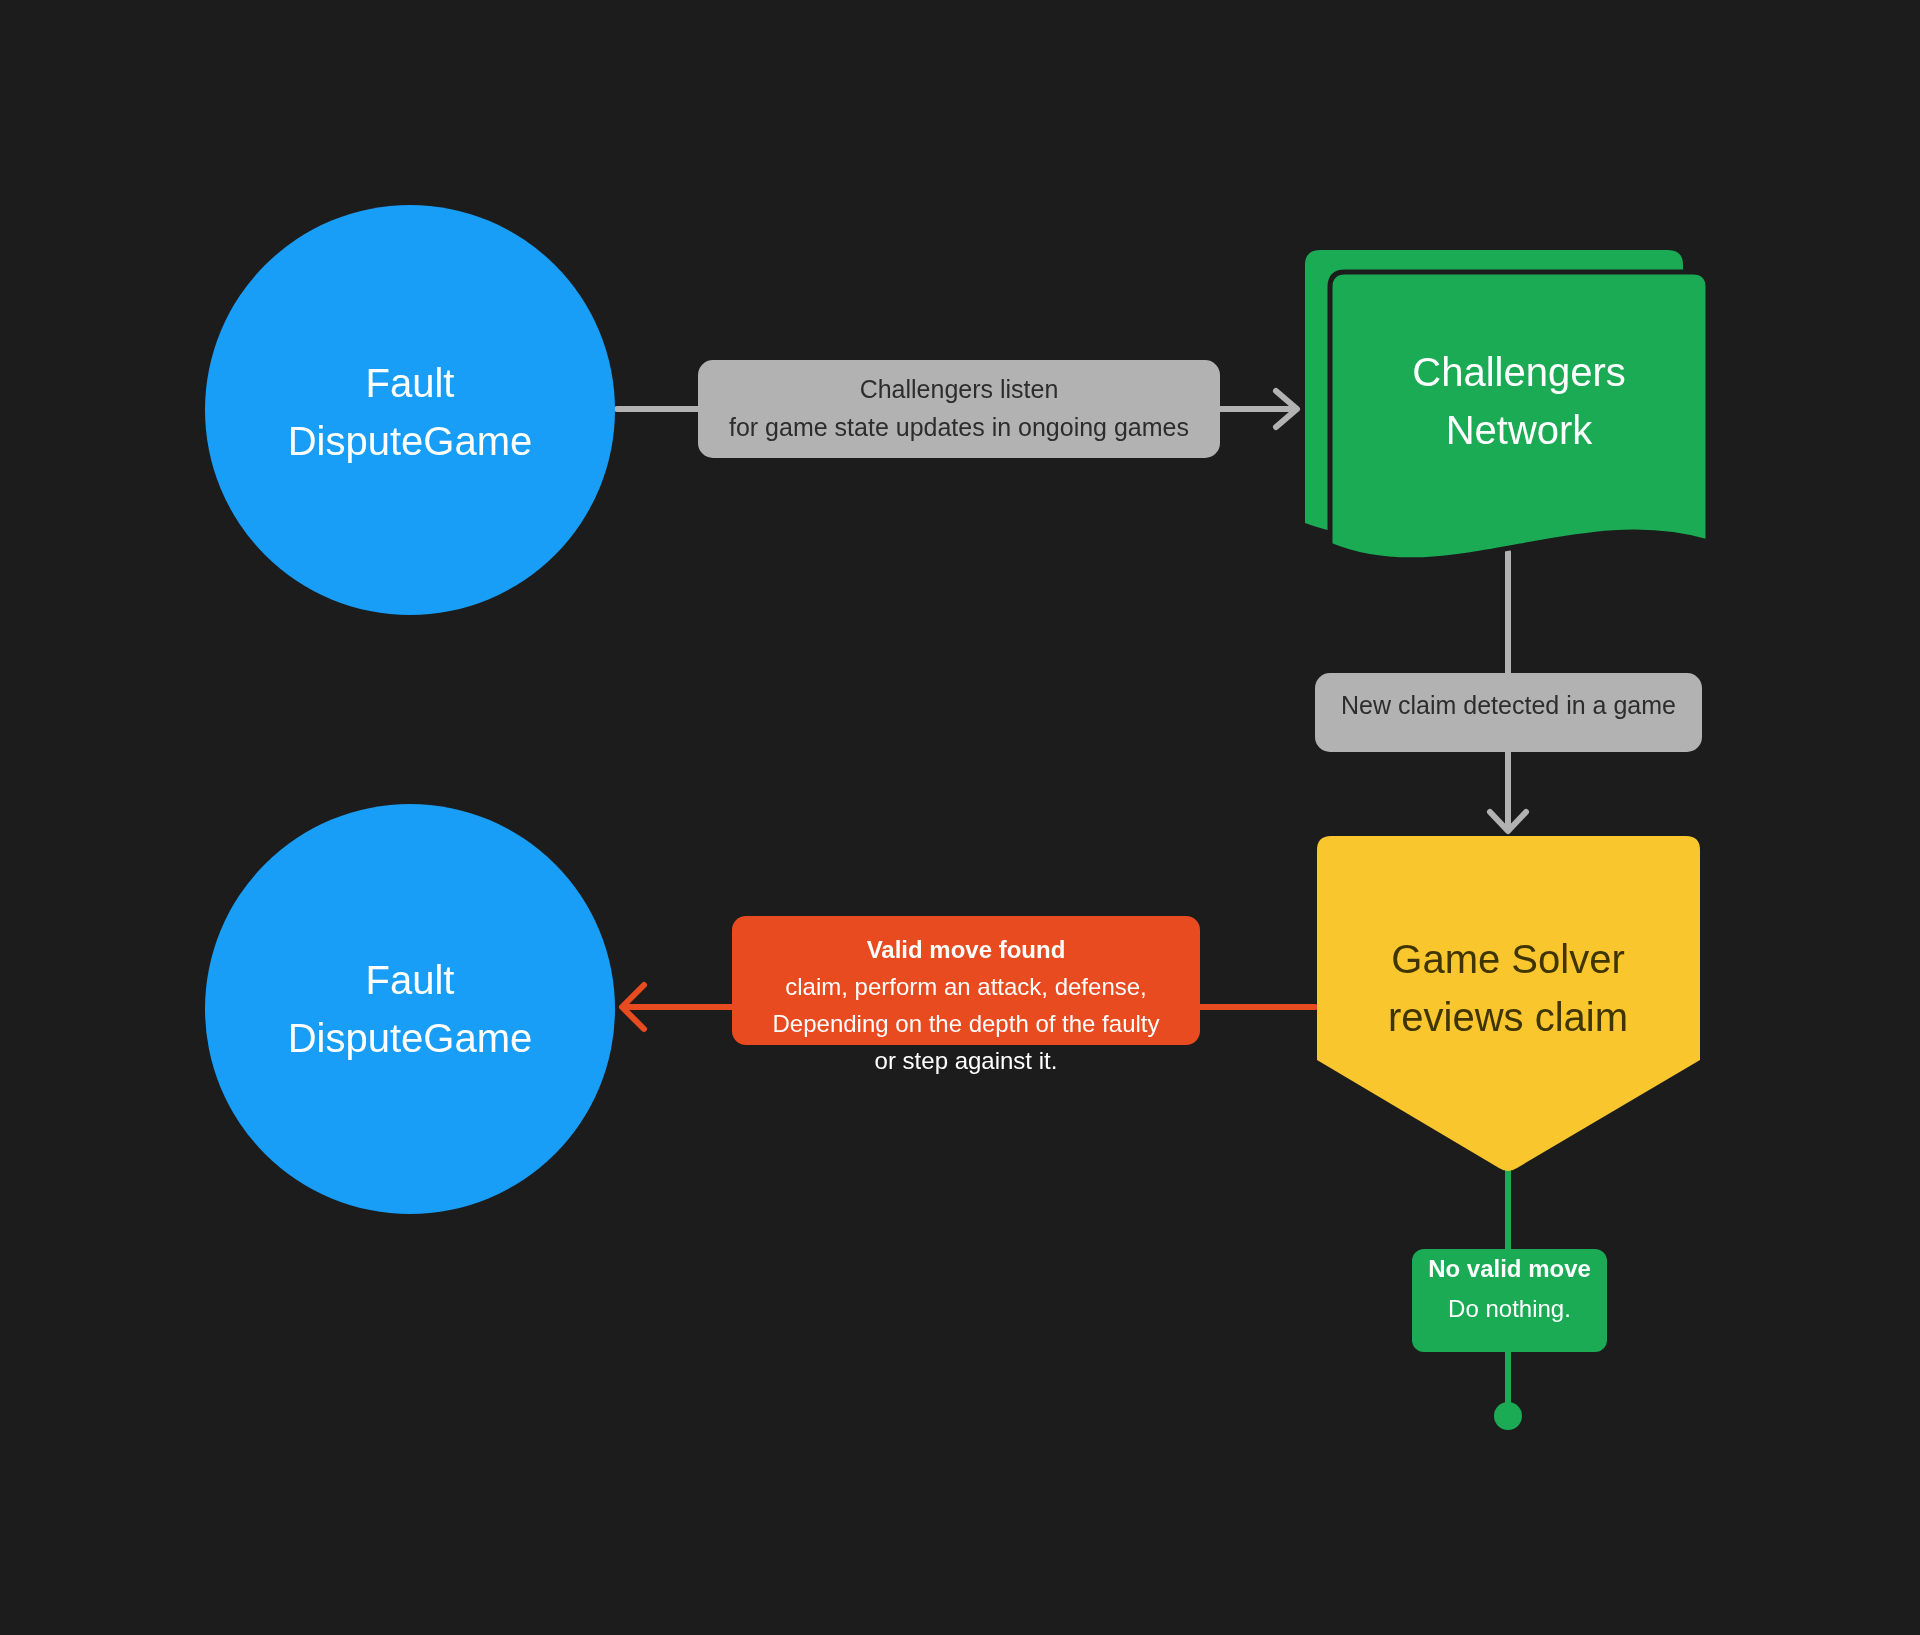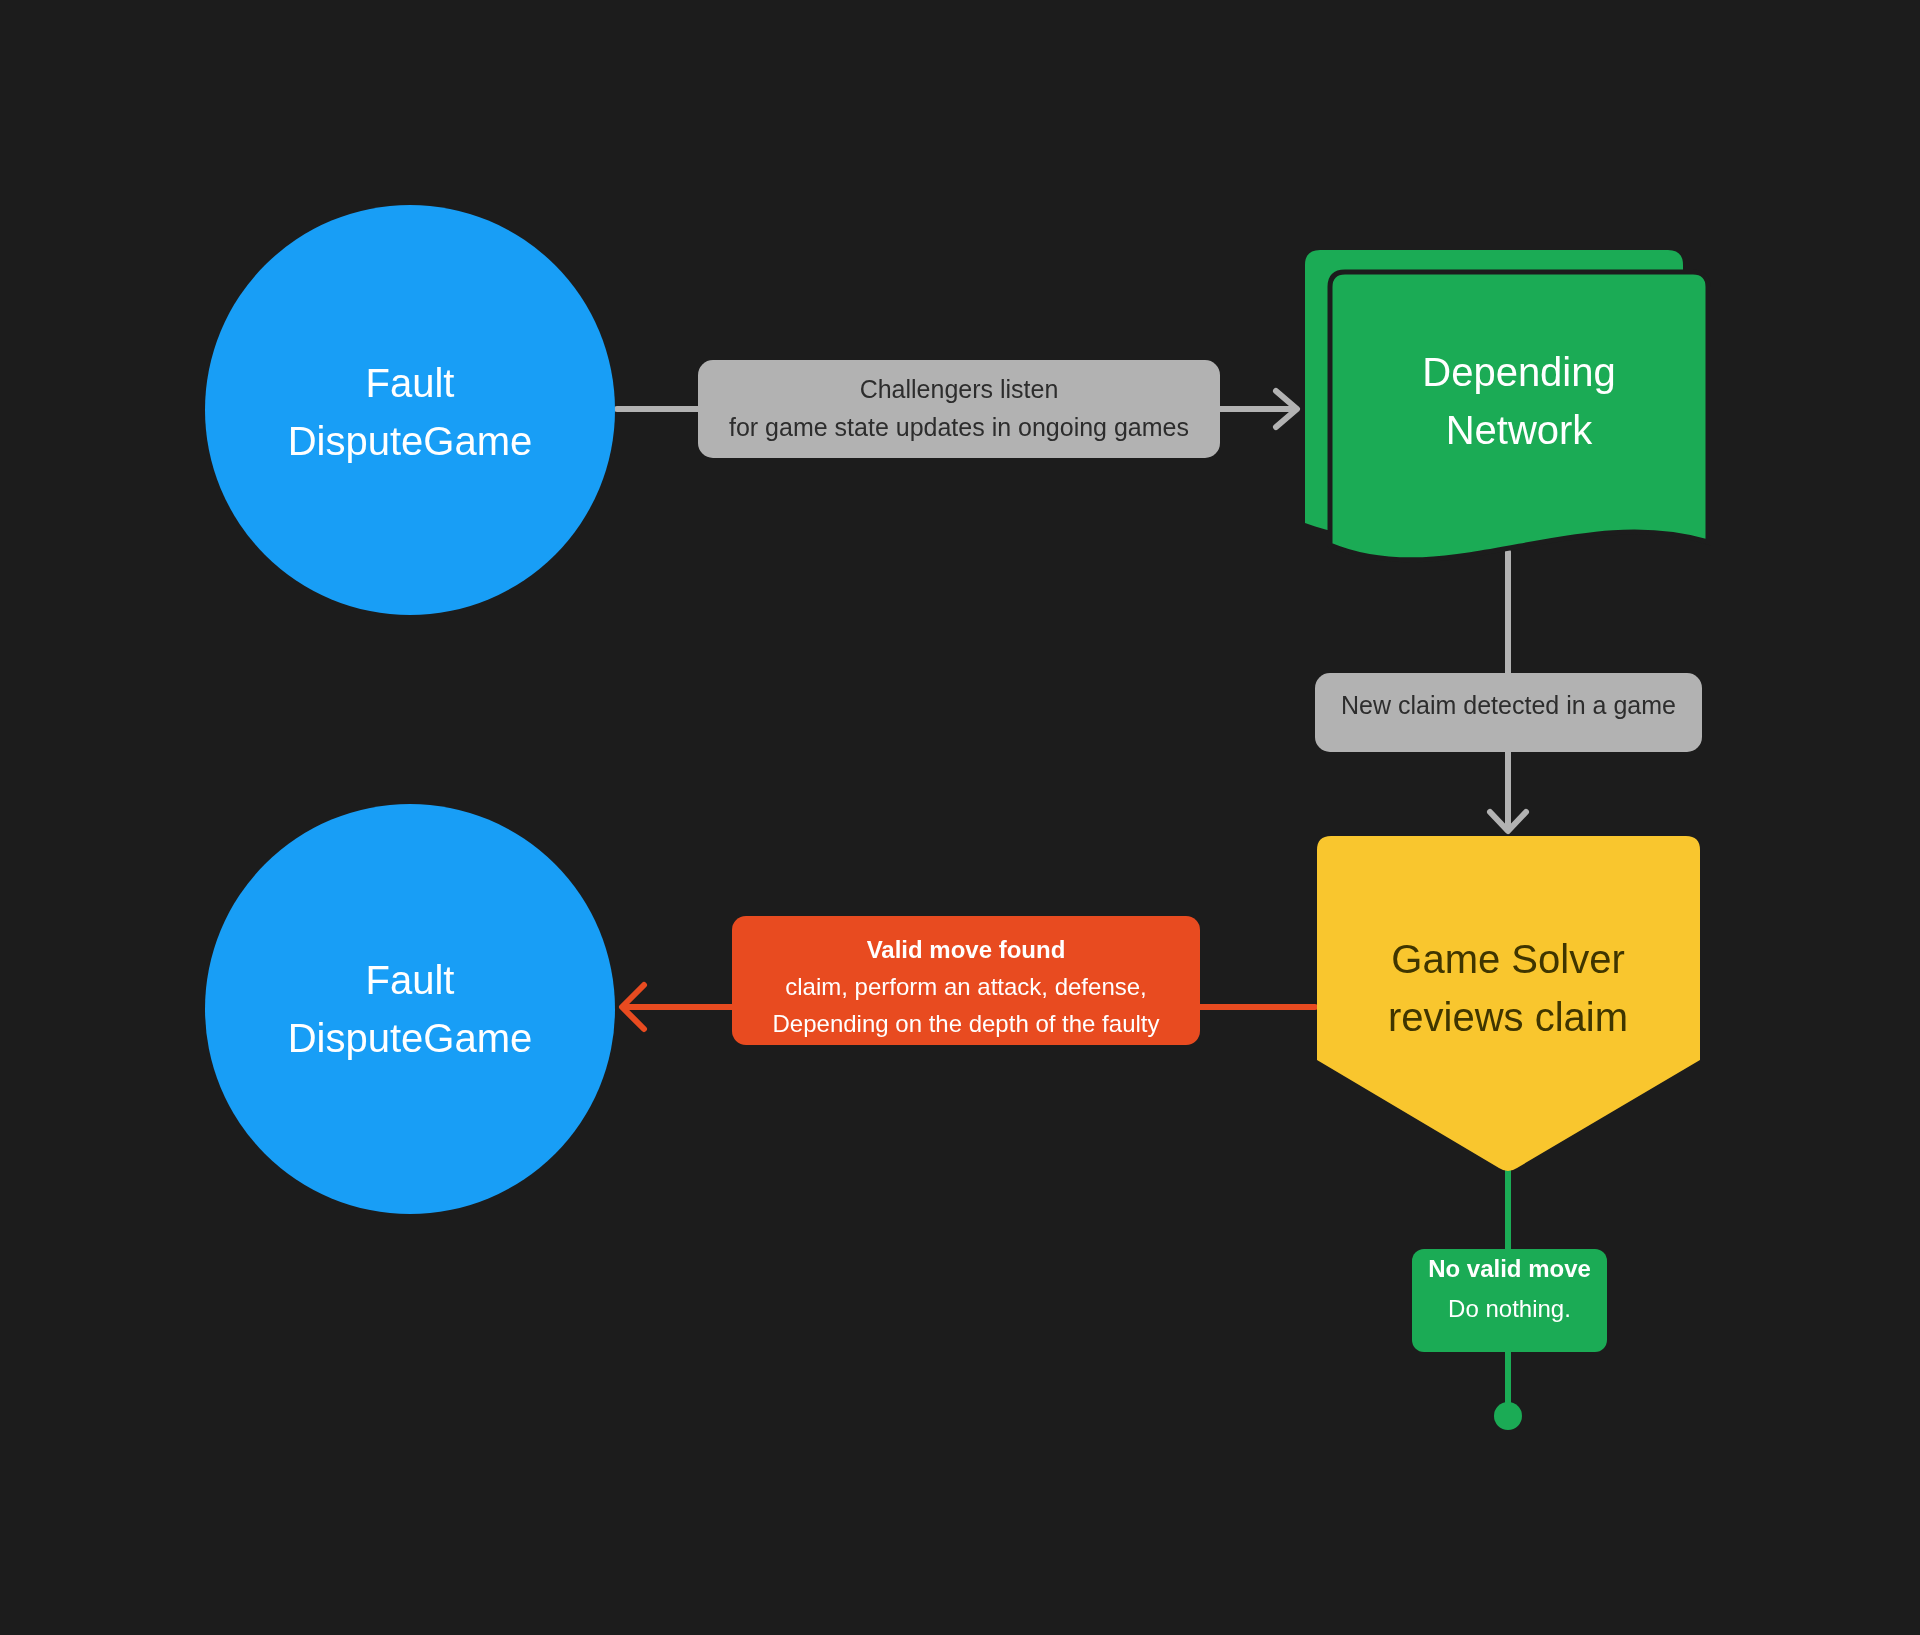--- a/index.html
+++ b/index.html
@@ -72,21 +72,21 @@
 
   <div class="circle" style="left:205px; top:205px;"></div>
   <div class="circle" style="left:205px; top:804px;"></div>
 
   <div class="node-text" style="left:410px; top:412px;">
     <div>Fault</div>
     <div>DisputeGame</div>
   </div>
 
   <div class="node-text" style="left:1519px; top:401px;">
-    <div>Depending</div>
+    <div>Challengers</div>
     <div>Network</div>
   </div>
 
   <div class="node-text dark" style="left:1508px; top:988px;">
     <div>Game Solver</div>
     <div>reviews claim</div>
   </div>
 
   <div class="node-text" style="left:410px; top:1009px;">
     <div>Fault</div>
@@ -99,20 +99,21 @@
   </div>
 
   <div class="edge-label single" style="left:1315px; top:673px; width:387px; height:79px;">
     <span>New claim detected in a game</span>
   </div>
 
   <div class="callout red-box" style="left:732px; top:916px; width:468px; height:129px; padding-top:15px;">
     <div class="bold">Valid move found</div>
     <div>claim, perform an attack, defense,</div>
     <div>Depending on the depth of the faulty</div>
+    <div>or step against it.</div>
   </div>
 
   <div class="callout green-box" style="left:1412px; top:1249px; width:195px; height:103px; ">
     <div class="bold">No valid move</div>
     <div>Do nothing.</div>
   </div>
 
 </div>
 
 </body></html>

